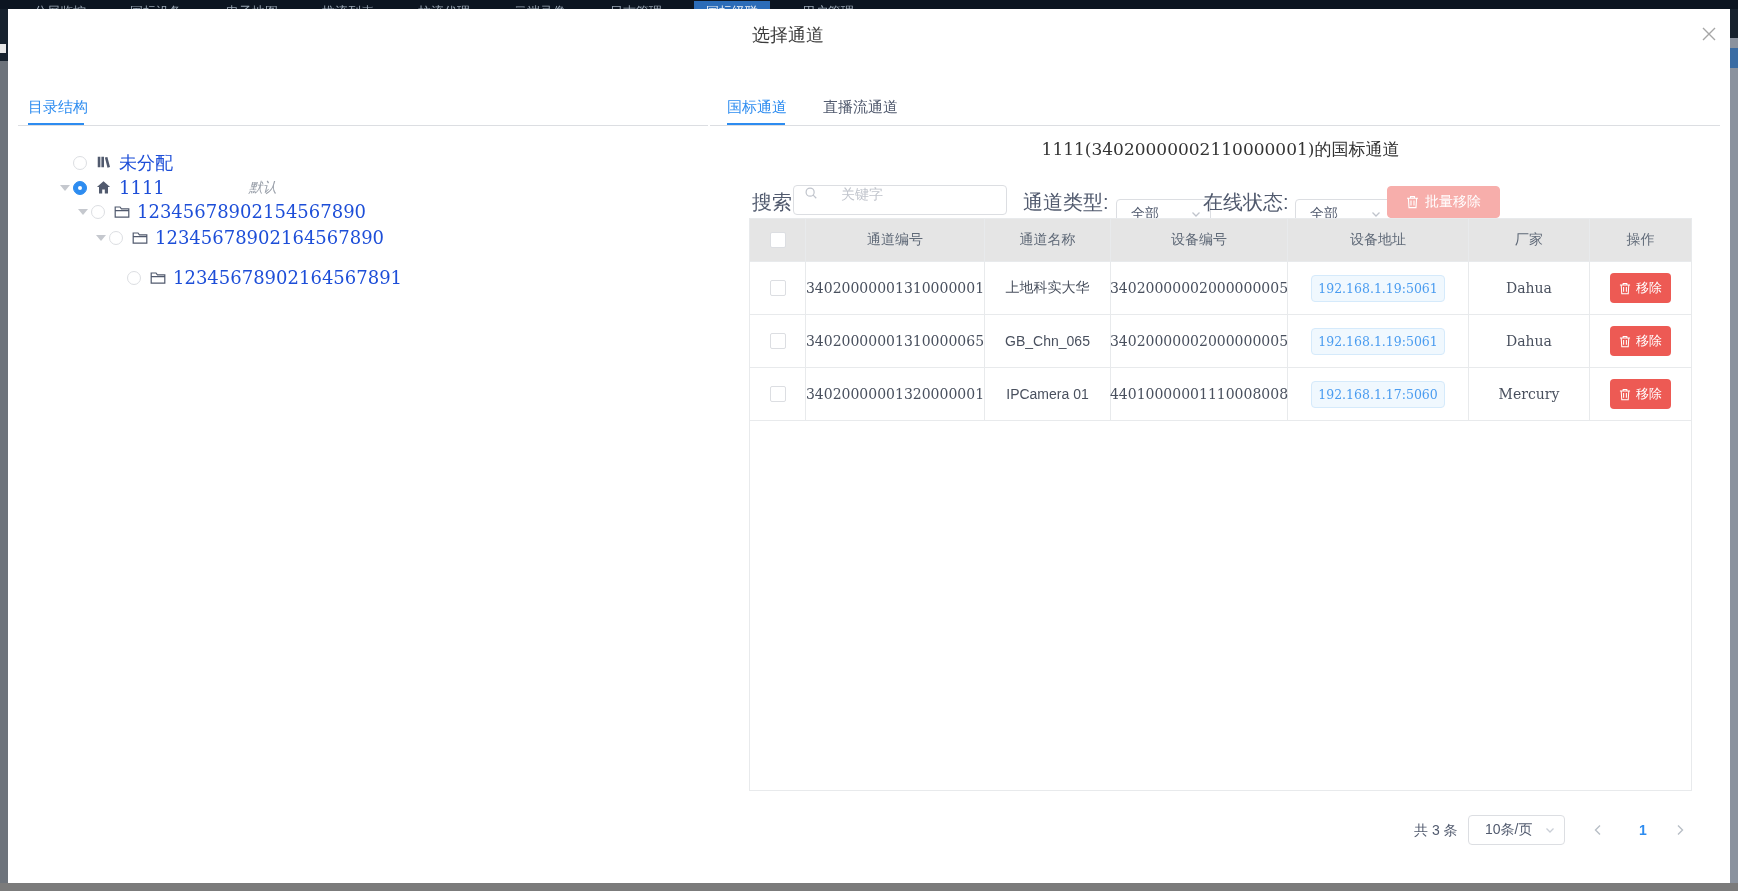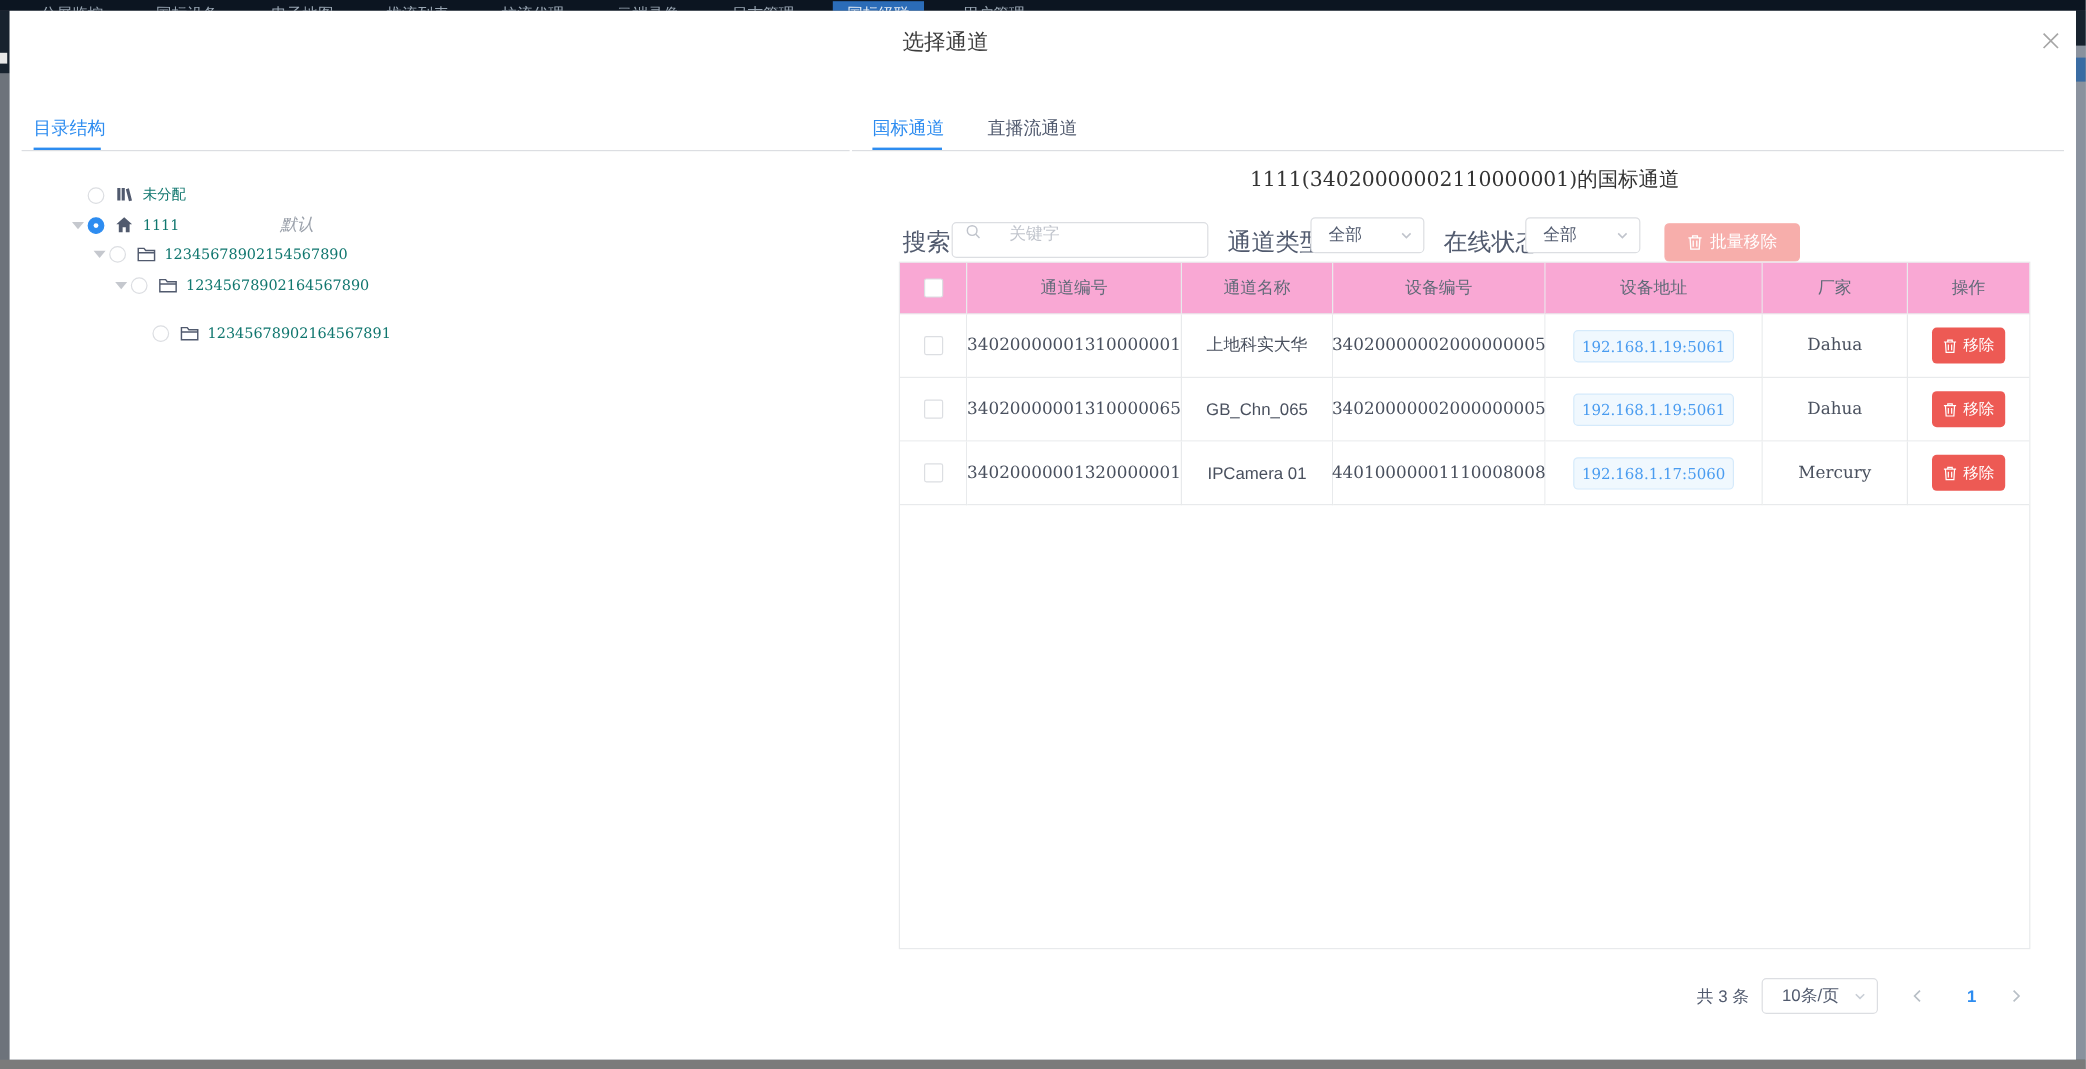--- a/index.html
+++ b/index.html
@@ -43,42 +43,42 @@
   .tree-row { position:absolute; height:25px; display:flex; align-items:center; cursor:pointer; }
   .slot-arrow { width:17px; height:16px; display:flex; align-items:center; justify-content:center; }
   .tri { width:0; height:0; border-left:5px solid transparent; border-right:5px solid transparent;
     border-top:6px solid #c5c8ce; }
   .radio { width:14px; height:14px; border-radius:50%; border:1px solid #dcdee2;
     background:#fff; margin-right:9px; position:relative; flex:none; }
   .radio.checked { background:#2d8cf0; border-color:#2d8cf0; }
   .radio.checked::after { content:""; position:absolute; left:4px; top:4px; width:4px; height:4px;
     border-radius:50%; background:#fff; }
   .tree-icon { width:16px; height:16px; margin-right:7px; flex:none; display:flex; align-items:center; }
-  .tree-label { font-size:12px; color:#0f766e; white-space:nowrap; }
+  .tree-label { font-size:18px; color:#1d4ed8; white-space:nowrap; }
   .tree-tag { font-size:14px; color:#9aa0aa; font-style:italic; margin-left:84px; }
 
   
   .flt-label { position:absolute; top:178px; height:30px; line-height:30px; font-size:20px; color:#515a6e; }
   .inputbox { position:absolute; top:176px; height:30px; border:1px solid #dcdee2; border-radius:4px;
     background:#fff; display:flex; align-items:flex-start;gap:16px; }
   .placeholder { color:#c0c4cc; font-size:14px; margin-left:7px; }
-  .selectbox { position:absolute; top:172px; height:30px; border:1px solid #dcdee2; border-radius:4px;
+  .selectbox { position:absolute; top:190px; height:30px; border:1px solid #dcdee2; border-radius:4px;
     background:#fff; display:flex; align-items:center; justify-content:space-between;
-    padding:0 8px 0 14px; font-size:14px; color:#515a6e; cursor:pointer; }
+    padding:0 8px 0 14px; font-size:14px; color:#515a6e; cursor:pointer;margin-left:24px; }
   #batch-remove-btn { position:absolute; left:1379px; top:177px; width:113px; height:32px;
     background:#f7aeab; border:1px solid #f7aeab; border-radius:4px; color:#fff; font-size:14px;
     display:flex; align-items:center; justify-content:center; gap:6px; cursor:not-allowed; }
 
   
   #table-wrap { position:absolute; left:741px; top:209px; width:943px; height:573px;
     border:1px solid #e8eaec; }
   #grid { display:grid; grid-template-columns:56px 179px 126px 177px 181px 121px 101px; }
   .th { height:43px; border-bottom:1px solid #e8eaec; border-right:1px solid #e8eaec;
     display:flex; align-items:center; justify-content:center; font-size:14px; color:#606a78;
-    background:#f9a8d4; }
+    background:#e5e5e5; }
   .td { height:53px; border-bottom:1px solid #e8eaec; border-right:1px solid #e8eaec;
     display:flex; align-items:center; justify-content:center; font-size:14px; color:#49505e;
     background:#fff; }
   .last-col { border-right:none; }
   .checkbox { width:16px; height:16px; border:1px solid #dcdee2; border-radius:2px; background:#fff; cursor:pointer; }
   .ip-tag { display:inline-block; padding:5px 6px; background:#f0f8fe; border:1px solid #d5eafb;
     border-radius:4px; color:#4a9cf0; font-size:12.5px; line-height:1.2; }
   .remove-btn { width:61px; height:30px; background:#ed5a54; border:none; border-radius:4px;
     color:#fff; font-size:13px; display:flex; align-items:center; justify-content:center; gap:5px; cursor:pointer; }
 

